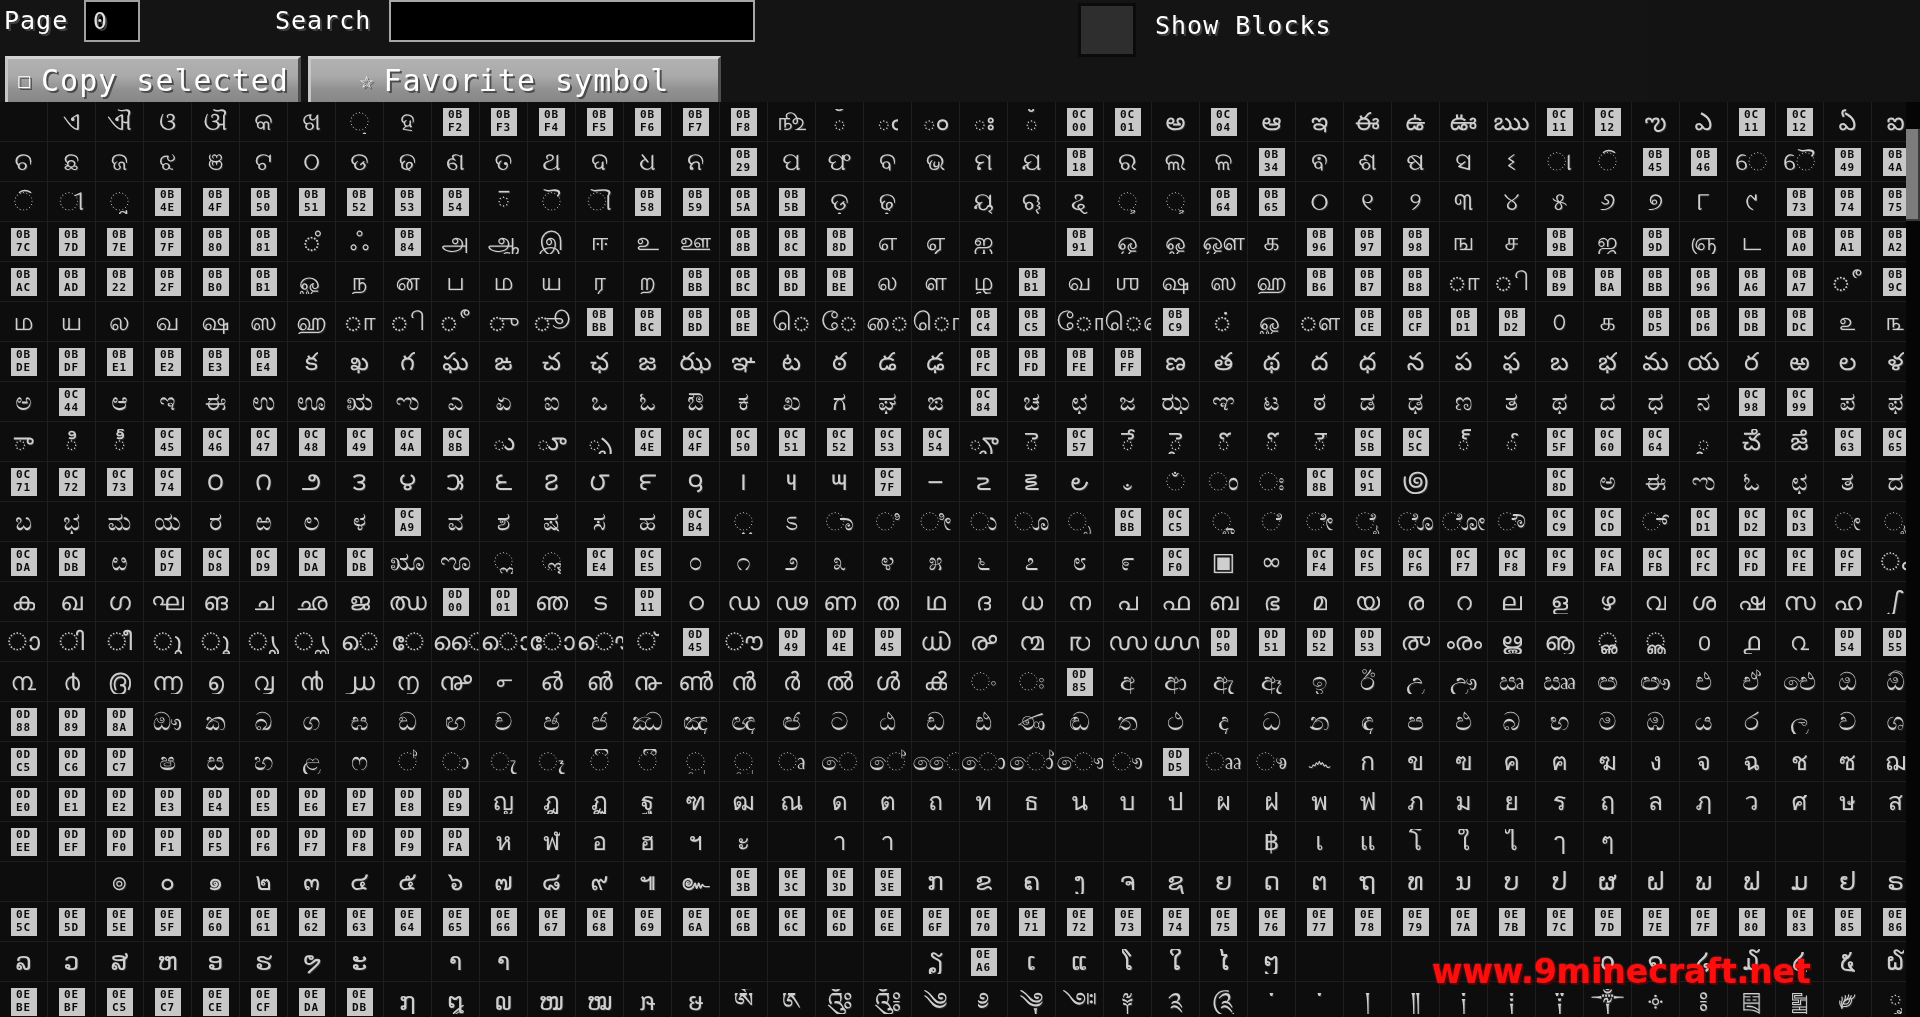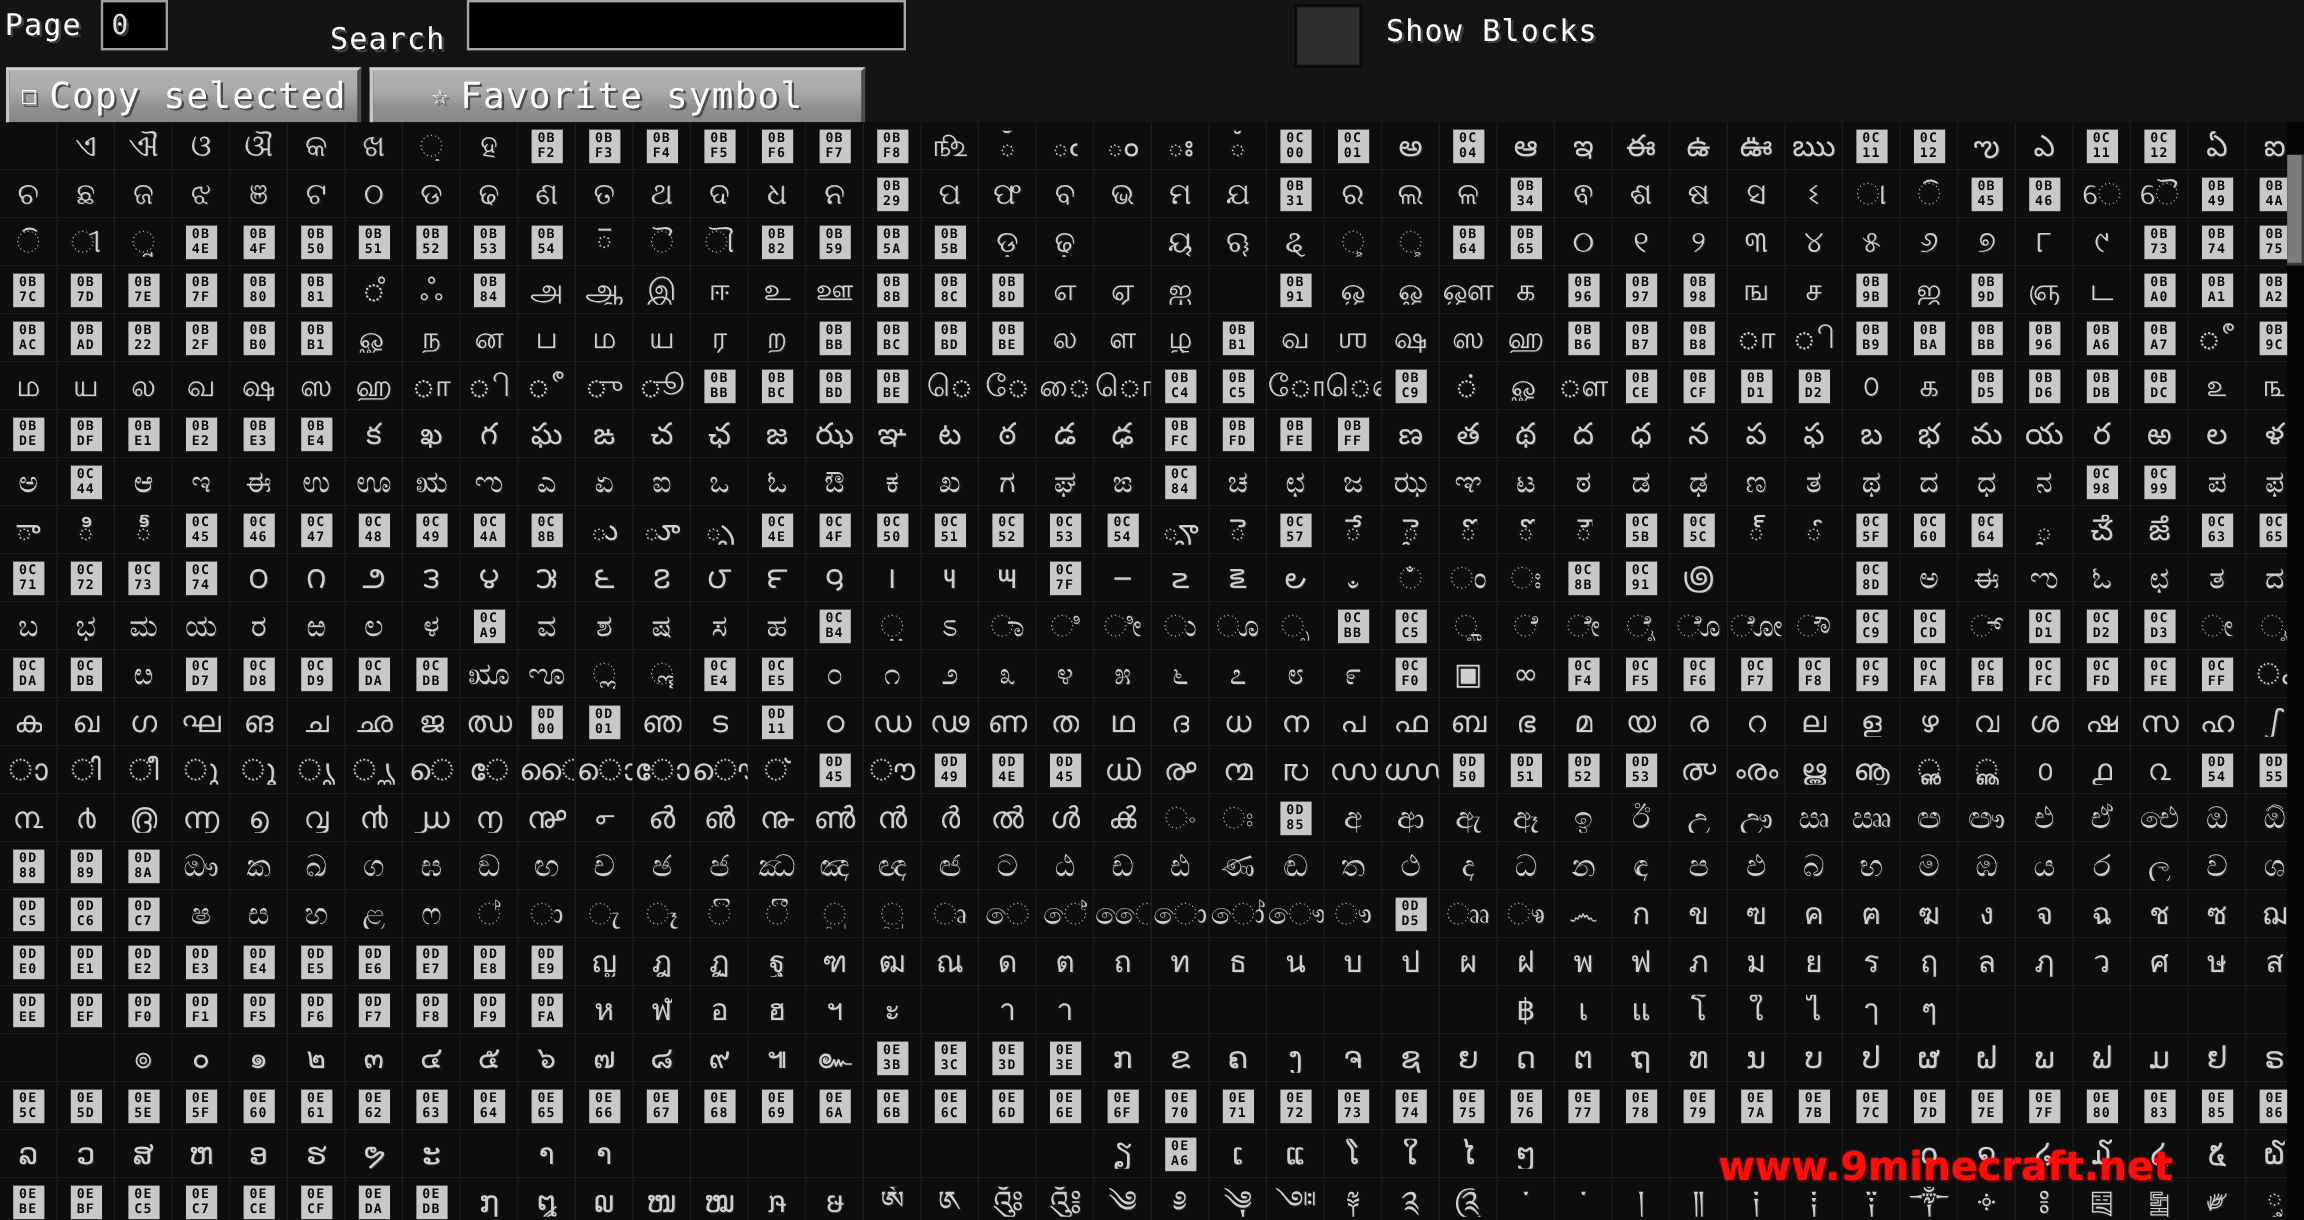--- a/index.html
+++ b/index.html
@@ -17,21 +17,21 @@
   }
   #page-label{position:absolute;left:4px;top:8px;}
   #page-input{
     position:absolute;left:84px;top:0px;width:56px;height:42px;
     background:#000;border:2px solid #a0a0a0;box-sizing:border-box;
   }
   #page-input .val{
     color:#e0e0e0;font-size:23px;font-family:"DejaVu Sans Mono","Liberation Mono",monospace;
     position:absolute;left:7px;top:8px;line-height:1;text-shadow:2px 2px 0 #3d3d3d;
   }
-  #search-label{position:absolute;left:275px;top:20px;}
+  #search-label{position:absolute;left:275px;top:8px;}
   #search-input{
     position:absolute;left:389px;top:0px;width:366px;height:42px;
     background:#000;border:2px solid #a7a7a7;box-sizing:border-box;
   }
   #search-input .val{
     color:#e0e0e0;font-size:23px;position:absolute;left:8px;top:8px;line-height:1;
   }
   #showblocks-check{
     position:absolute;left:1078px;top:3px;width:58px;height:54px;
     background:#2e2e2e;border:3px solid #0b0b0b;box-sizing:border-box;
@@ -371,21 +371,21 @@
     </div>
     <div class="cell">
       <span class="glyph">ମ</span>
     </div>
     <div class="cell">
       <span class="glyph">ଯ</span>
     </div>
     <div class="cell">
       <div class="tofu">
         <span>0B</span>
-        <span>31</span>
+        <span>18</span>
       </div>
     </div>
     <div class="cell">
       <span class="glyph">ର</span>
     </div>
     <div class="cell">
       <span class="glyph">ଲ</span>
     </div>
     <div class="cell">
       <span class="glyph">ଳ</span>
@@ -503,21 +503,21 @@
     </div>
     <div class="cell">
       <span class="glyph">ୖ</span>
     </div>
     <div class="cell">
       <span class="glyph">ୗ</span>
     </div>
     <div class="cell">
       <div class="tofu">
         <span>0B</span>
-        <span>82</span>
+        <span>58</span>
       </div>
     </div>
     <div class="cell">
       <div class="tofu">
         <span>0B</span>
         <span>59</span>
       </div>
     </div>
     <div class="cell">
       <div class="tofu">

